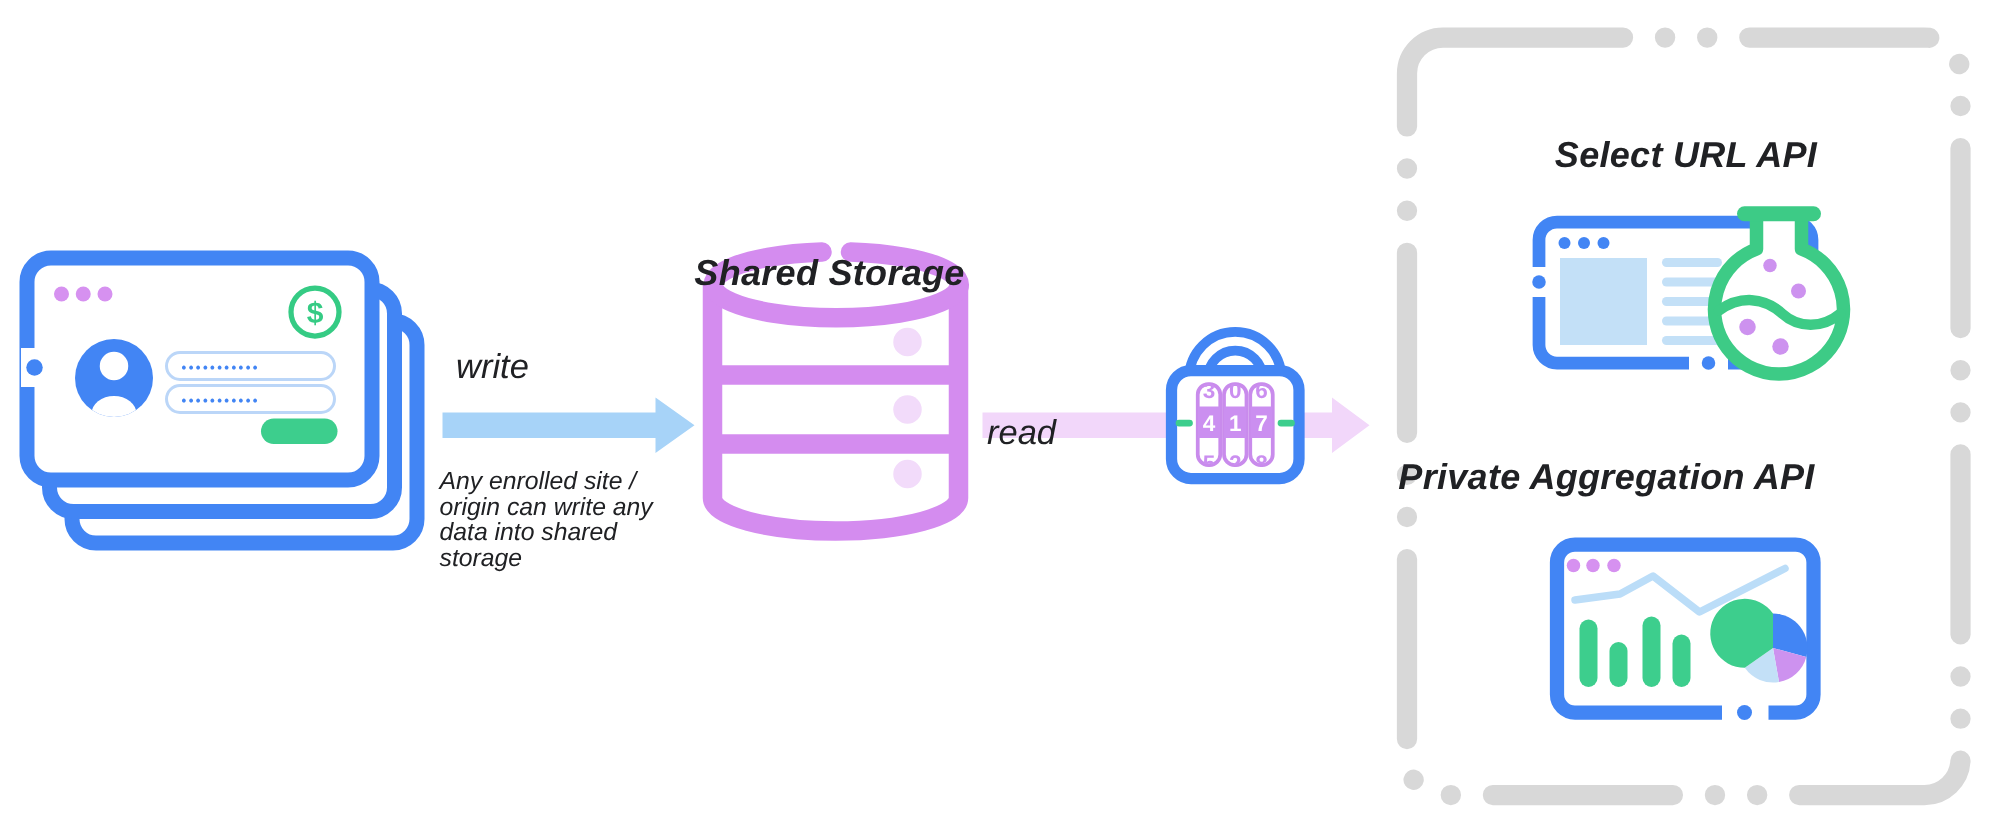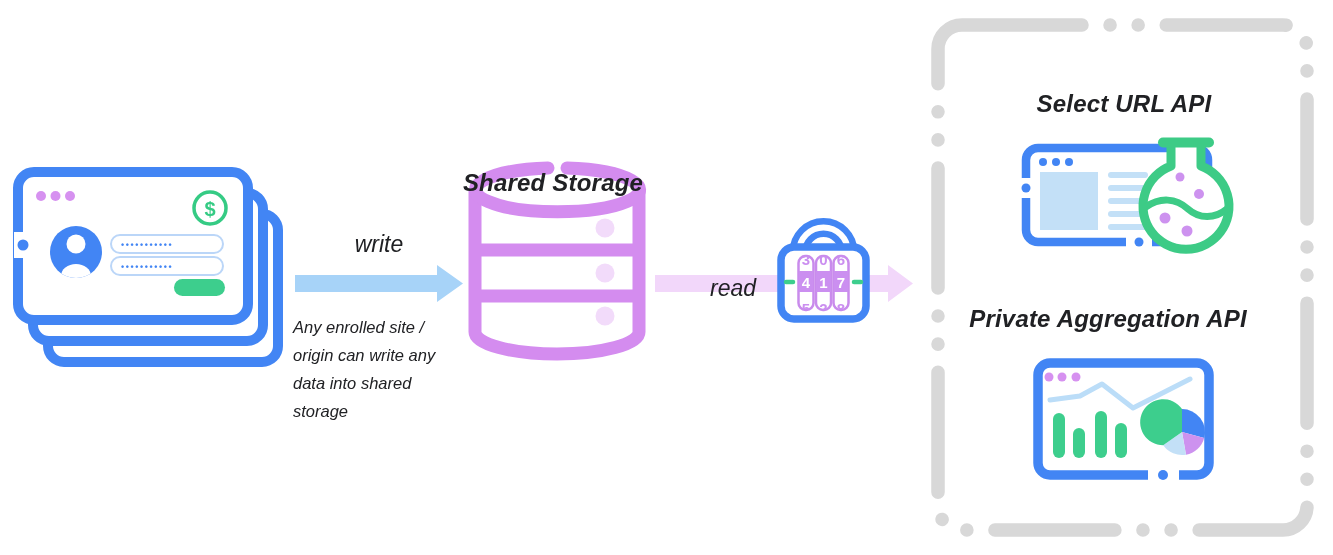--- a/index.html
+++ b/index.html
@@ -3,22 +3,22 @@
 <meta charset="utf-8">
 <style>
   html,body{margin:0;padding:0;background:#ffffff;}
   .canvas{
     position:relative;width:1333px;height:555px;overflow:hidden;background:#ffffff;
     font-family:"Liberation Sans",sans-serif;color:#202124;
   }
   .canvas svg{position:absolute;left:0;top:0;}
   .label{position:absolute;white-space:pre-line;font-style:italic;}
   .title{font-size:24px;font-weight:700;text-align:center;letter-spacing:.2px;}
-  .arrow-label{font-size:23px;font-weight:400;text-align:center;}
-  .desc{font-size:16.5px;line-height:28px;font-weight:400;}
+  .arrow-label{font-size:23px;font-weight:400;}
+  .desc{font-size:16.5px;line-height:17px;font-weight:400;}
   text{font-family:"Liberation Sans",sans-serif;}
   .pw{font-size:9px;font-weight:700;fill:#4285F4;letter-spacing:1.6px;}
   .dial-digit{font-size:15px;font-weight:700;text-anchor:middle;}
 </style>
 </head>
 <body>
 
 <div class="canvas">
 
 <svg width="1333" height="555" viewBox="0 0 1333 555">
@@ -183,15 +183,15 @@
 <div class="label desc" style="left:293px;top:313px;width:190px;">Any enrolled site /
 origin can write any
 data into shared
 storage</div>
 
 <div class="label arrow-label" style="left:658px;top:231px;width:150px;margin-top:44px;">read</div>
 
 
 <div class="label title" style="left:974px;top:90px;width:300px;">Select URL API</div>
 
-<div class="label title" style="left:928px;top:305px;width:360px;">Private Aggregation API</div>
+<div class="label title" style="left:891px;top:305px;width:360px;">Private Aggregation API</div>
 
 </div>
 
 </body></html>

